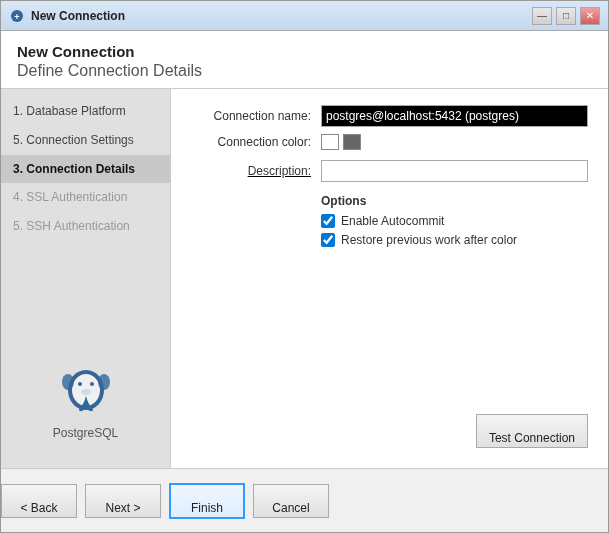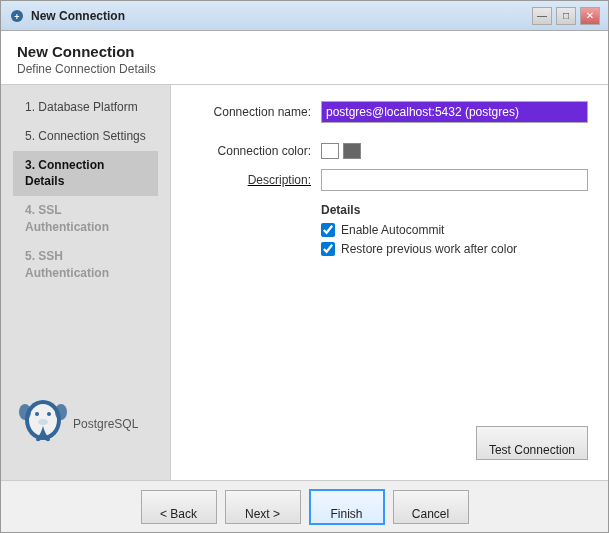--- a/index.html
+++ b/index.html
@@ -77,61 +77,60 @@
       border-bottom: 1px solid #ccc;
       flex-shrink: 0;
     }
     .header-title {
       font-size: 15px;
       font-weight: bold;
       color: #222;
       margin-bottom: 2px;
     }
     .header-subtitle {
-      font-size: 12px;
+      font-size: 16px;
       color: #555;
     }
 
     .main-body {
       display: flex;
       flex: 1;
       overflow: hidden;
     }
 
     .sidebar {
       width: 170px;
       background: #e0e0e0;
       border-right: 1px solid #ccc;
-      padding: 8px 12px;
+      padding: 8px 0;
       flex-shrink: 0;
       display: flex;
       flex-direction: column;
     }
     .sidebar-item {
       padding: 6px 12px;
       font-size: 12px;
       color: #444;
       cursor: pointer;
       line-height: 1.4;
     }
     .sidebar-item.active {
       background: #c8c8c8;
       font-weight: bold;
       color: #111;
     }
     .sidebar-item.disabled {
       color: #999;
-      font-weight: bold;
     }
     .sidebar-spacer {
       flex: 1;
     }
     .sidebar-logo {
       display: flex;
-      flex-direction: row;
+      flex-direction: column;
       align-items: center;
       padding: 16px 0 20px 0;
     }
     .pg-logo {
       width: 60px;
       height: 60px;
     }
     .pg-label {
       font-size: 12px;
       color: #555;
@@ -143,41 +142,41 @@
       padding: 16px 20px;
       background: white;
       display: flex;
       flex-direction: column;
       gap: 0;
     }
 
     .form-row {
       display: flex;
       align-items: center;
-      margin-bottom: 20px;
+      margin-bottom: 7px;
     }
     .form-label {
       width: 130px;
       text-align: right;
       padding-right: 10px;
       font-size: 12px;
       color: #333;
       flex-shrink: 0;
     }
     .form-input {
       flex: 1;
       height: 22px;
       border: 1px solid #aaa;
       padding: 2px 4px;
       font-size: 12px;
       background: white;
       outline: none;
     }
     .form-input.highlighted {
-      background: #6d28d9;
+      background: #000000;
       color: white;
     }
     .color-row {
       display: flex;
       align-items: center;
       margin-bottom: 10px;
     }
     .color-label {
       width: 130px;
       text-align: right;
@@ -237,26 +236,25 @@
 
     .form-spacer { flex: 1; }
 
     .test-conn-row {
       display: flex;
       justify-content: flex-end;
       margin-bottom: 4px;
     }
 
     .footer {
-      height: 52px;
+      height: 64px;
       background: #f0f0f0;
       border-top: 1px solid #ccc;
       display: flex;
       align-items: center;
-      justify-content: center;
       gap: 8px;
       flex-shrink: 0;
     }
     .btn {
       height: 26px;
       min-width: 76px;
       padding: 16px 12px;
       border: 1px solid #aaa;
       background: linear-gradient(to bottom, #f5f5f5, #e0e0e0);
       font-size: 12px;
@@ -351,21 +349,21 @@
             <div class="color-box gray"></div>
           </div>
         </div>
 
         <div class="desc-row">
           <span class="form-label">Description:</span>
           <input class="form-input" type="text" value="" style="">
         </div>
 
         <div class="options-section">
-          <div class="options-title">Details</div>
+          <div class="options-title">Options</div>
           <div class="option-row">
             <input type="checkbox" class="option-checkbox" checked="" style="">
             <span class="option-label">Enable Autocommit</span>
           </div>
           <div class="option-row">
             <input type="checkbox" class="option-checkbox" checked="" style="">
             <span class="option-label">Restore previous work after color</span>
           </div>
         </div>
 

